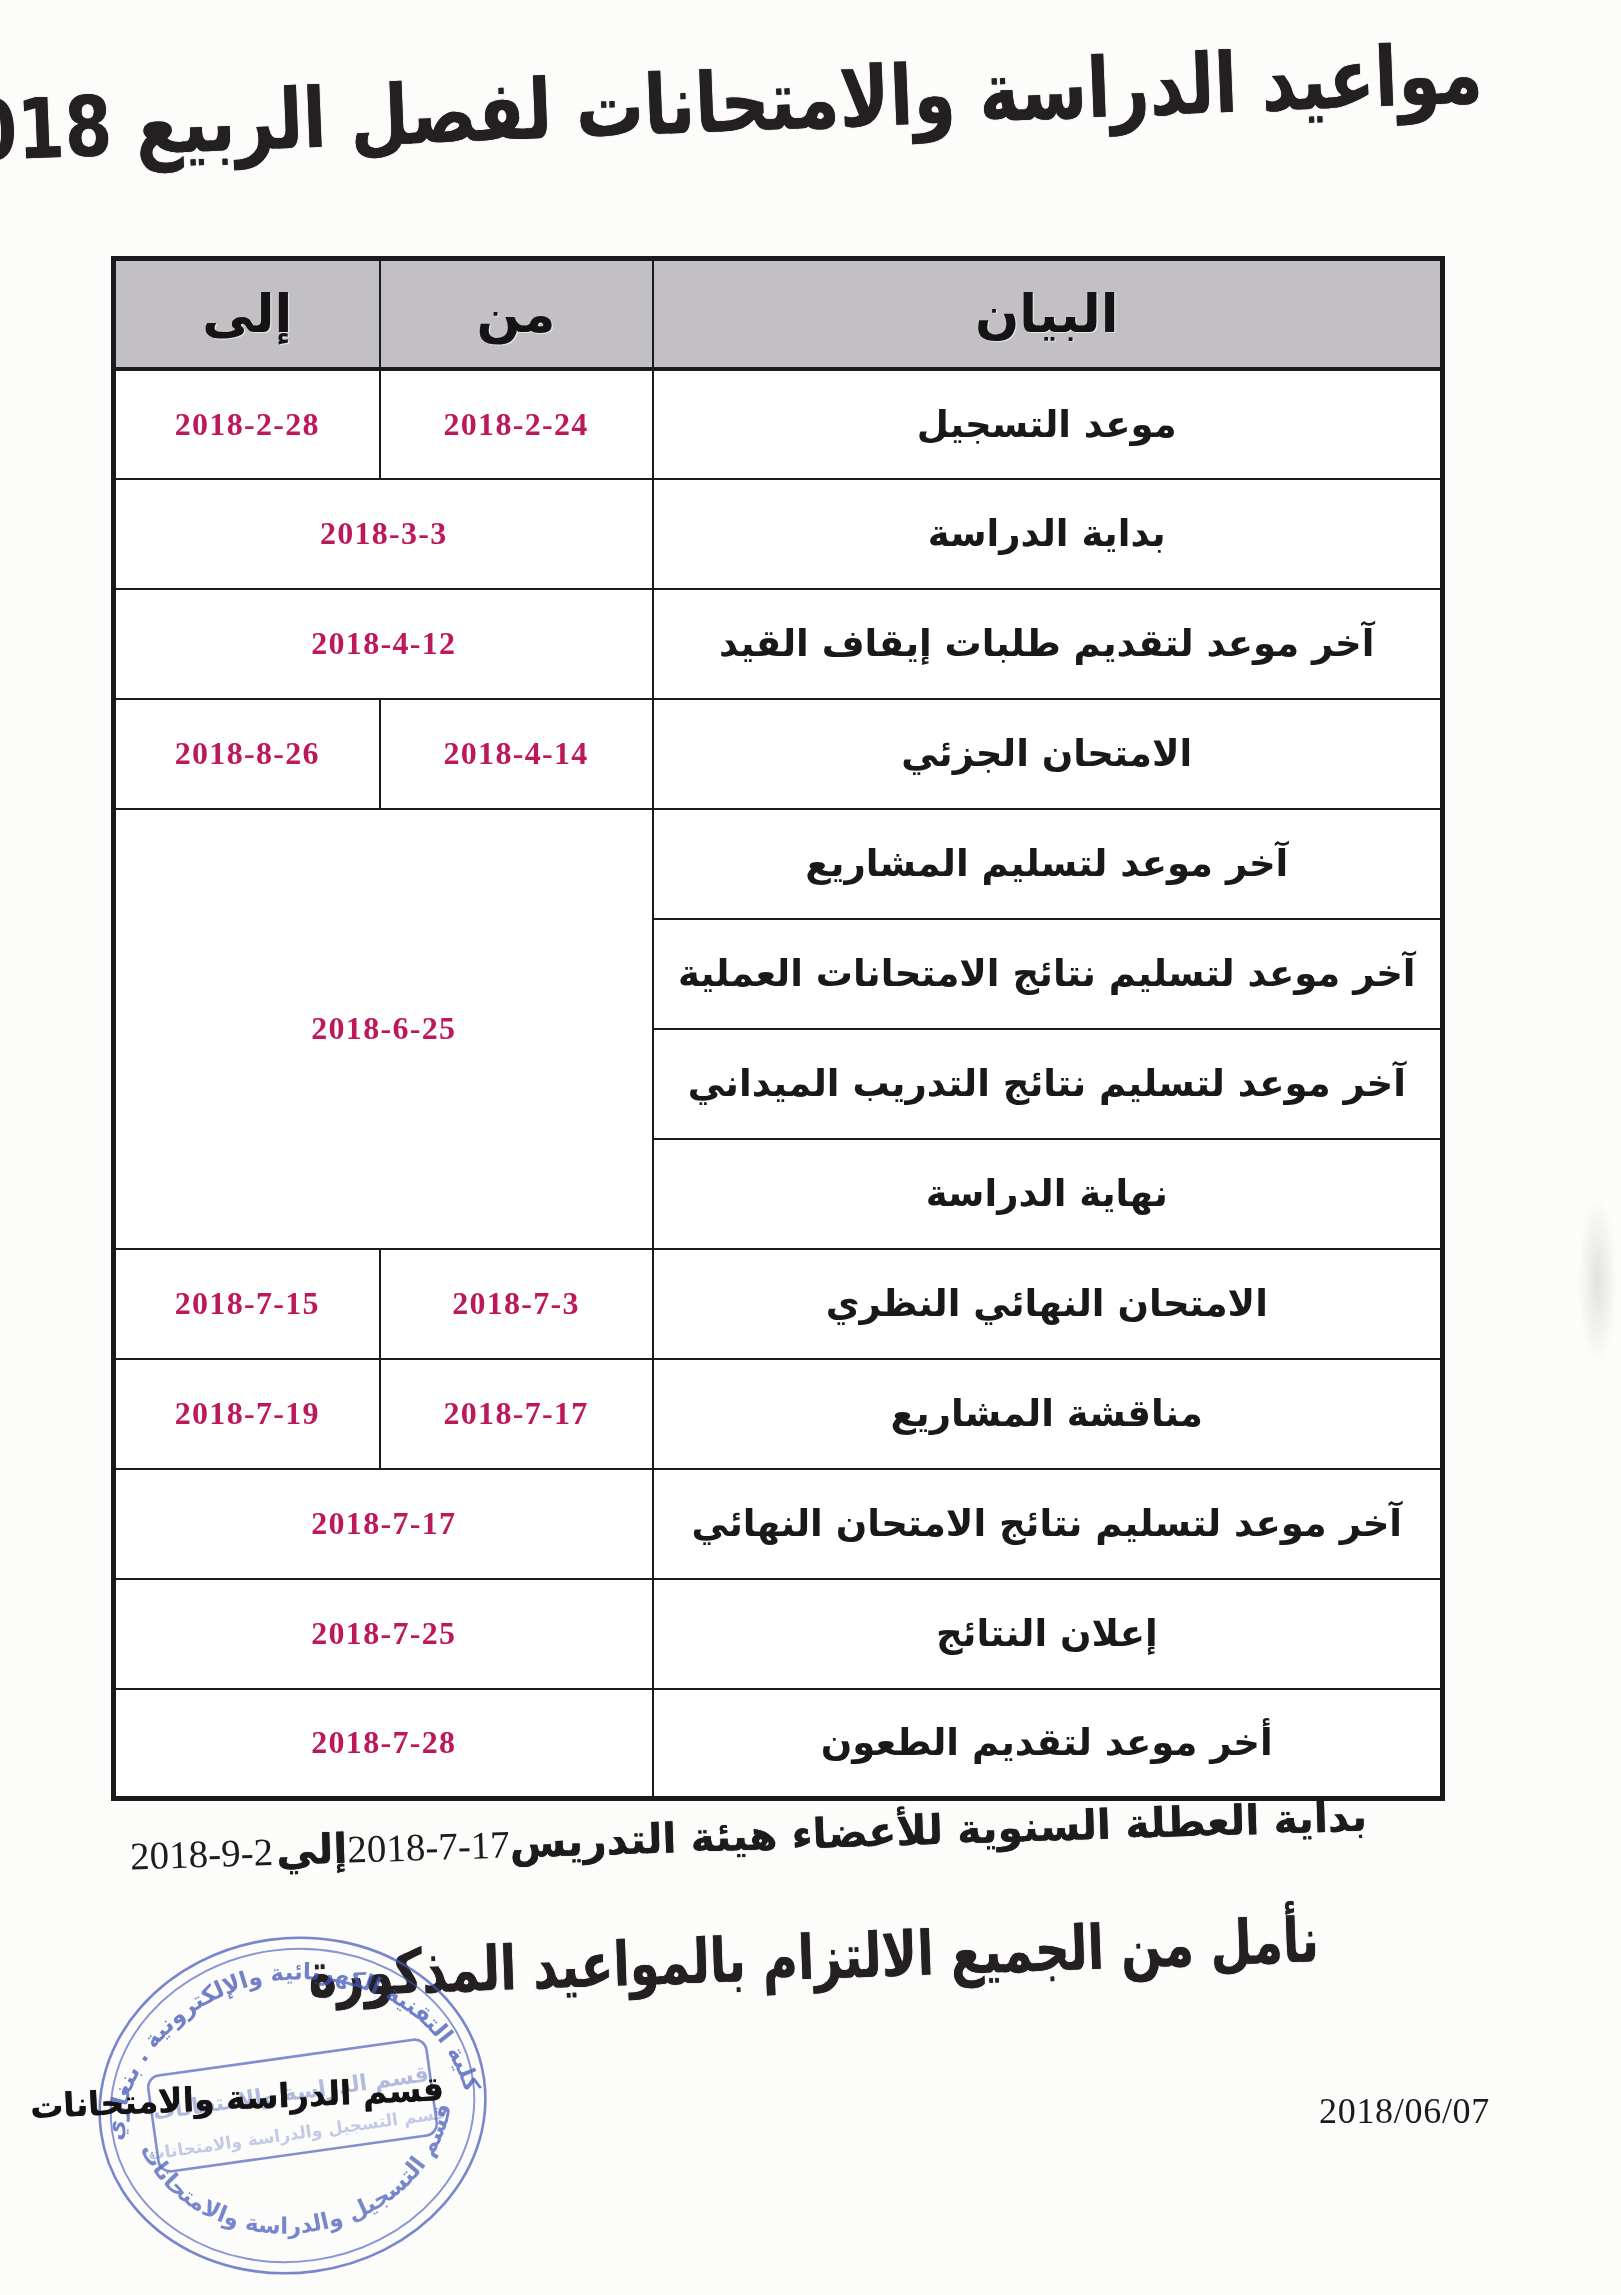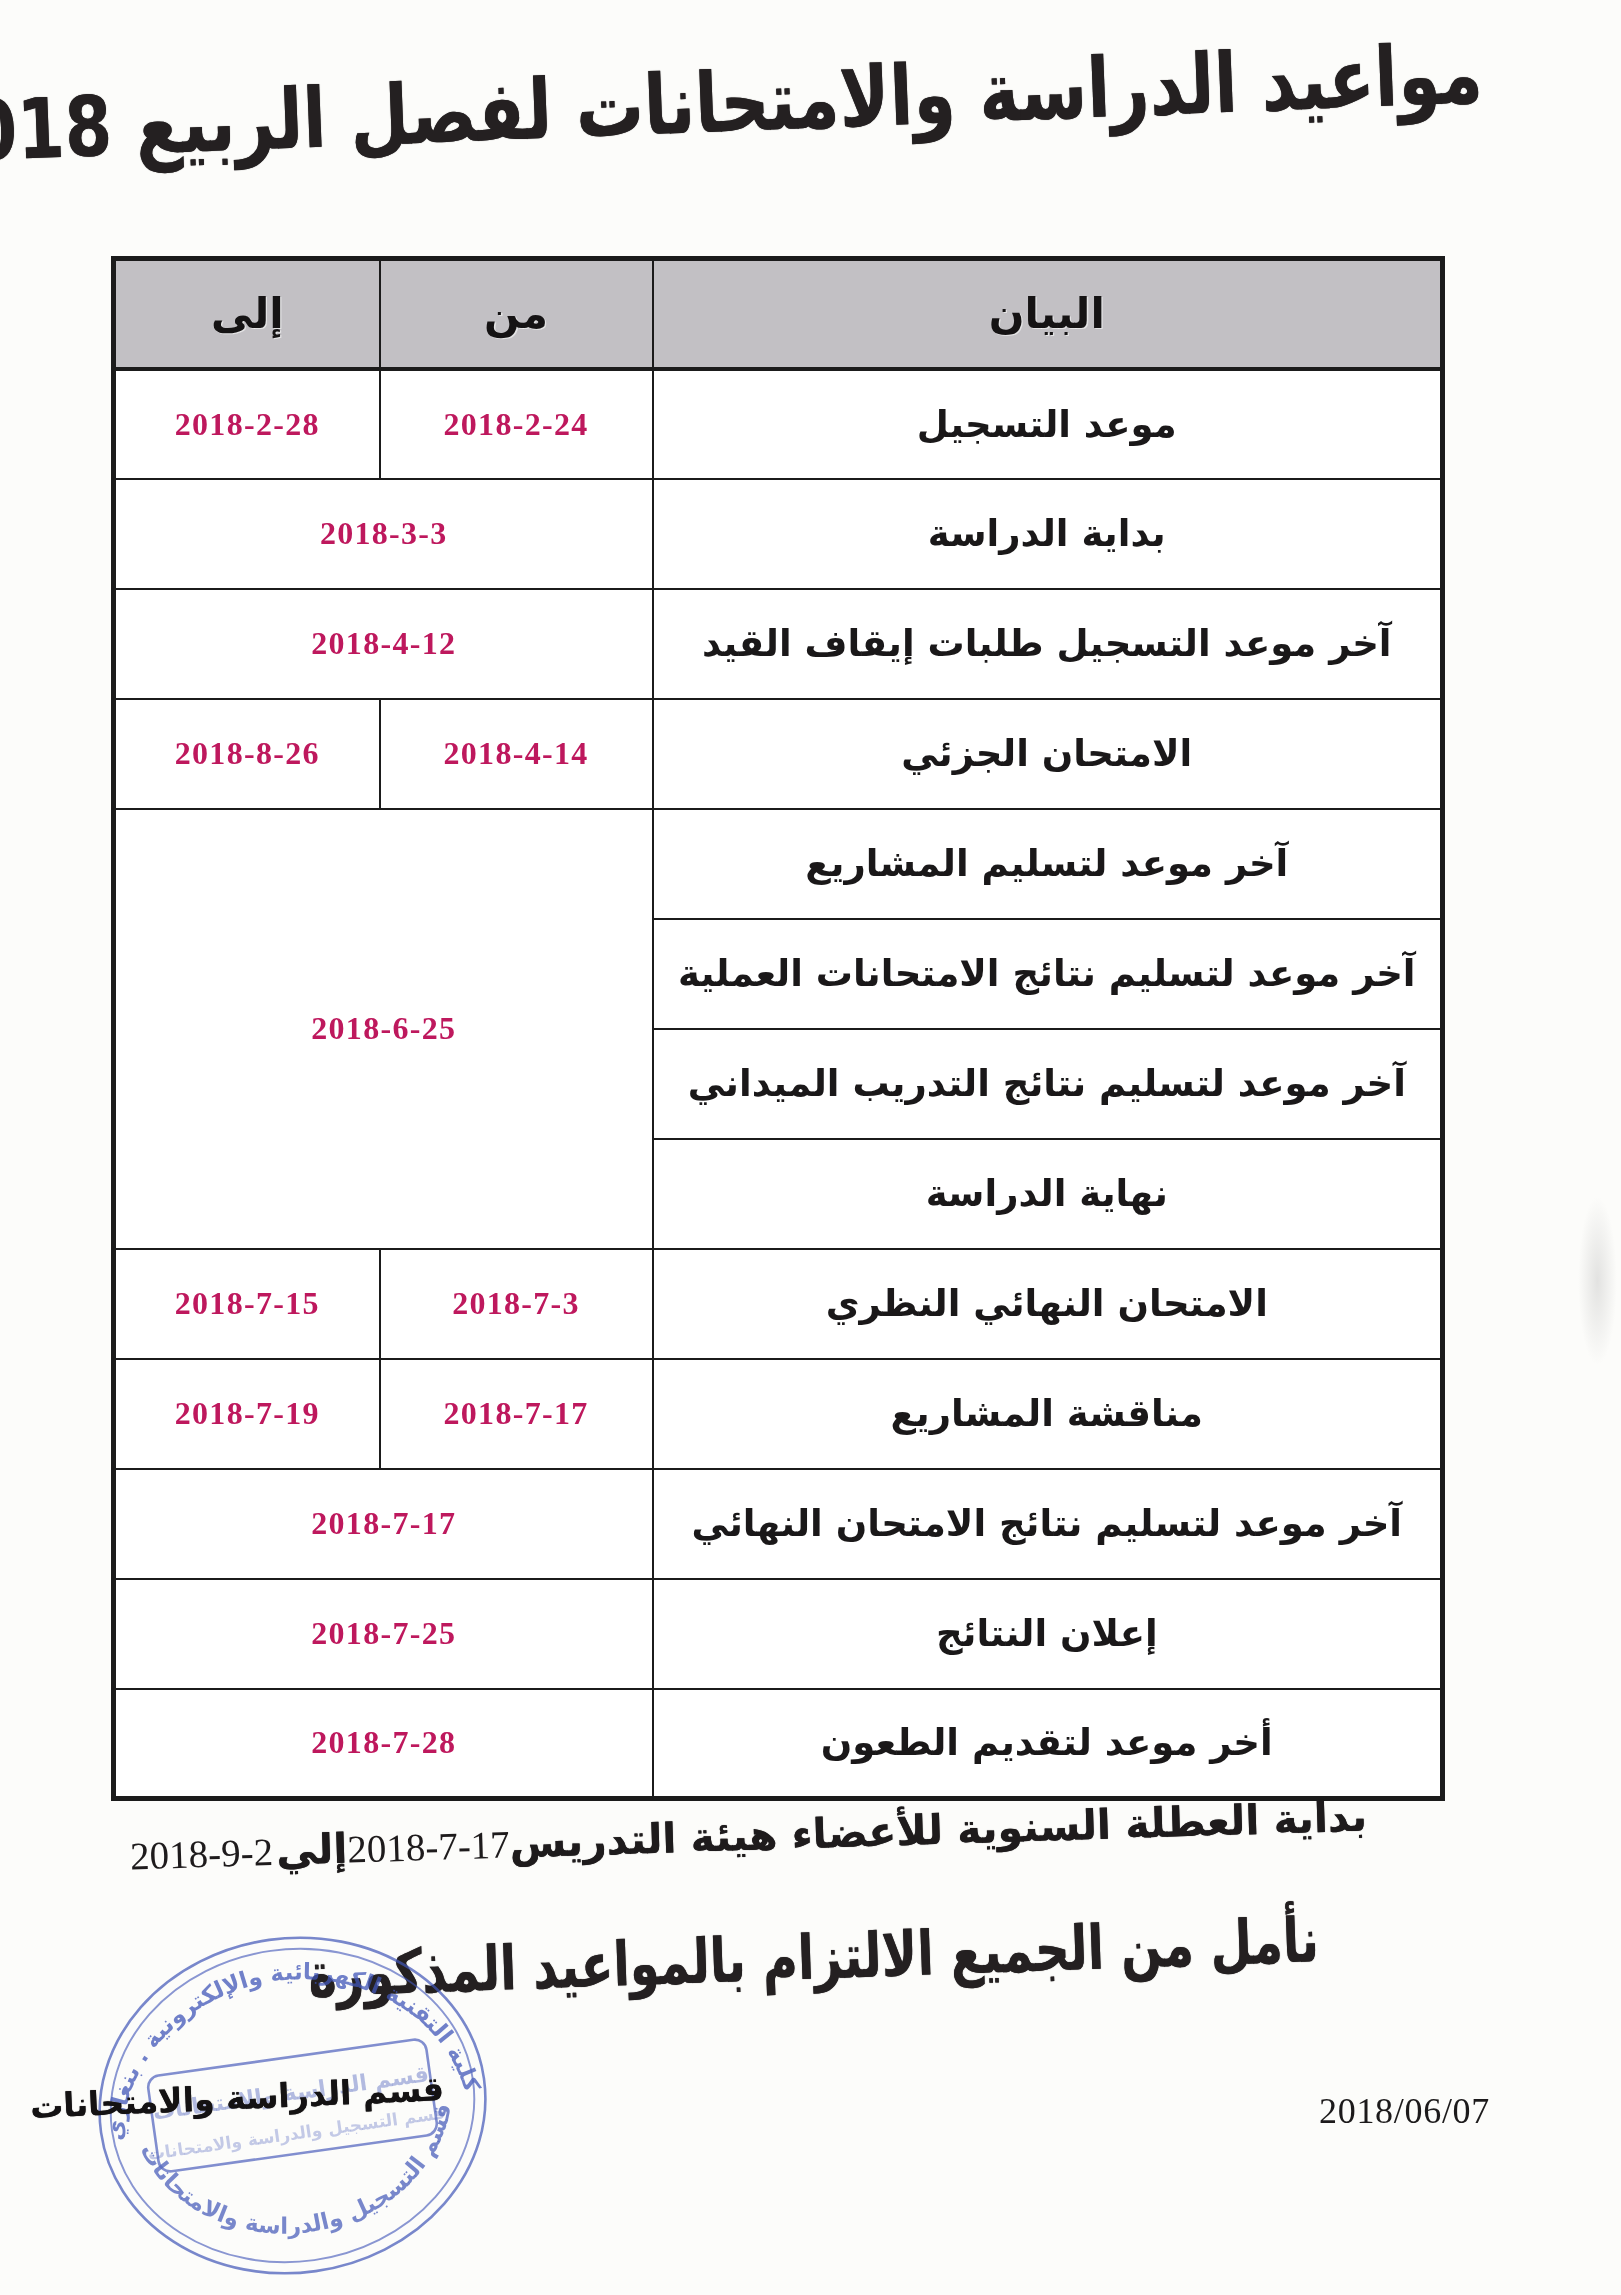--- a/index.html
+++ b/index.html
@@ -37,21 +37,21 @@
   table.schedule th,table.schedule td{
     border:2.6px solid #1b1b1b;
     text-align:center;vertical-align:middle;
     padding:0 3.9px;
     overflow:hidden;
   }
   table.schedule thead tr{height:110px;}
   table.schedule tbody tr{height:110px;}
   table.schedule th{
     background:#c2c0c4;
-    font-size:42px;font-weight:bold;color:#151314;
+    font-size:52px;font-weight:bold;color:#151314;
     border-bottom:4.6px solid #1b1b1b;
     text-shadow:1.3px 1.3px 0 rgba(255,255,255,.55);
     letter-spacing:1.3px;
   }
   td.statement{
     font-size:37px;font-weight:bold;color:#1a1819;
     letter-spacing:0px;
     margin-left:40px;
   }
   td.date{
@@ -132,21 +132,21 @@
     <tr>
       <td class="statement">موعد التسجيل</td>
       <td class="date"><span>2018-2-24</span></td>
       <td class="date"><span>2018-2-28</span></td>
     </tr>
     <tr>
       <td class="statement">بداية الدراسة</td>
       <td class="date" colspan="2"><span>2018-3-3</span></td>
     </tr>
     <tr>
-      <td class="statement">آخر موعد التسجيل طلبات إيقاف القيد</td>
+      <td class="statement">آخر موعد لتقديم طلبات إيقاف القيد</td>
       <td class="date" colspan="2"><span>2018-4-12</span></td>
     </tr>
     <tr>
       <td class="statement">الامتحان الجزئي</td>
       <td class="date"><span>2018-4-14</span></td>
       <td class="date"><span>2018-8-26</span></td>
     </tr>
     <tr>
       <td class="statement">آخر موعد لتسليم المشاريع</td>
       <td class="date" colspan="2" rowspan="4"><span>2018-6-25</span></td>

